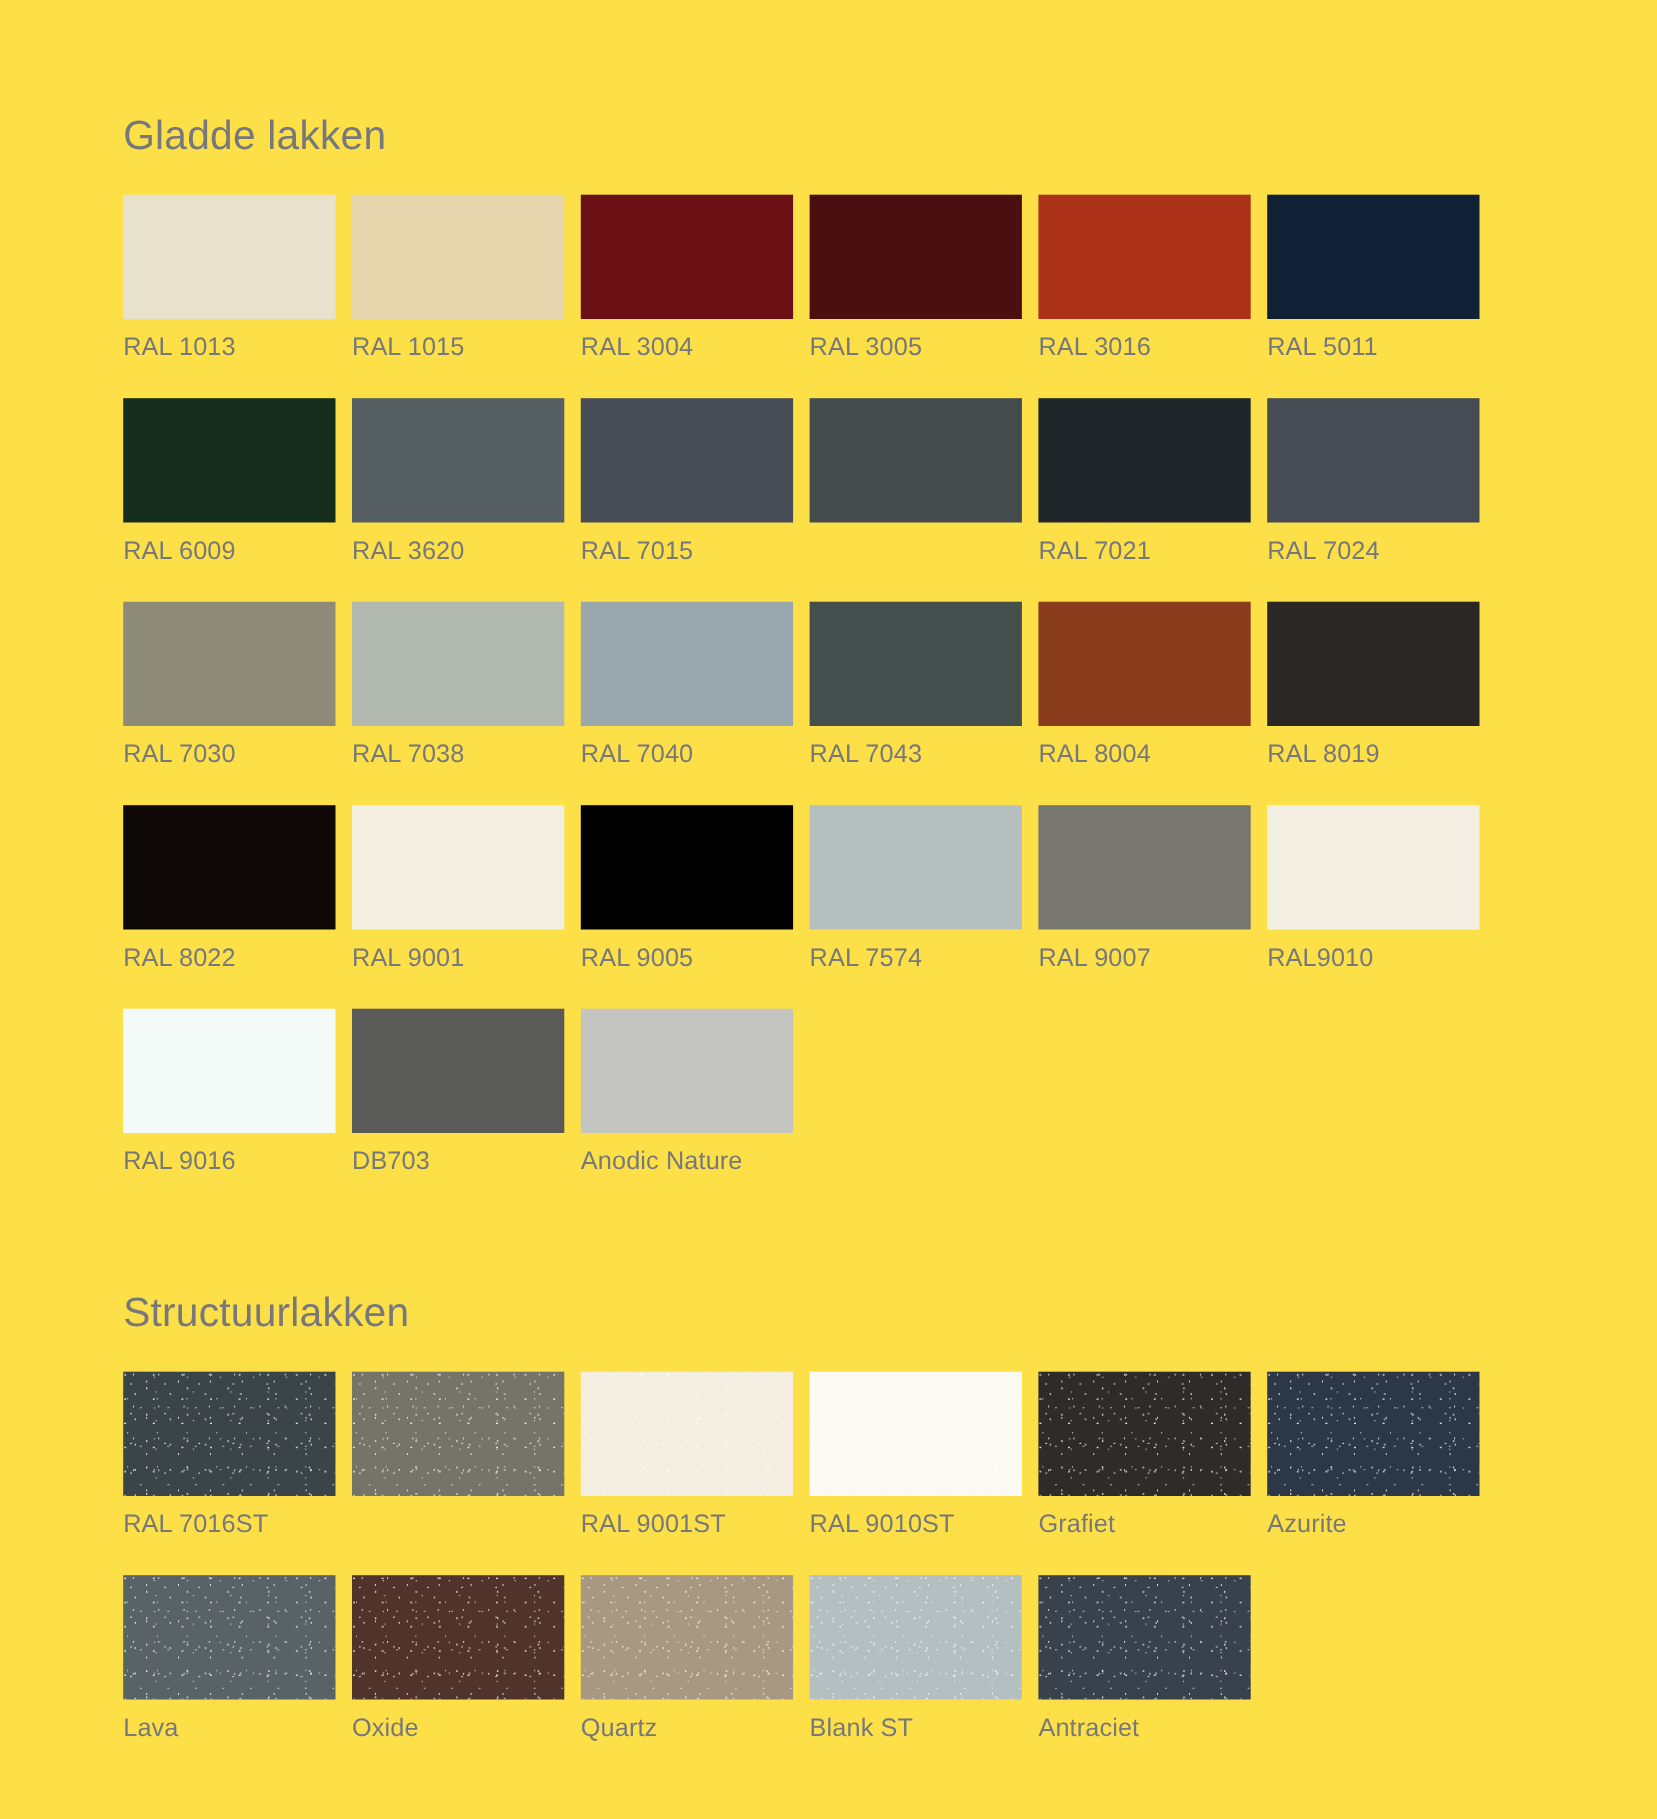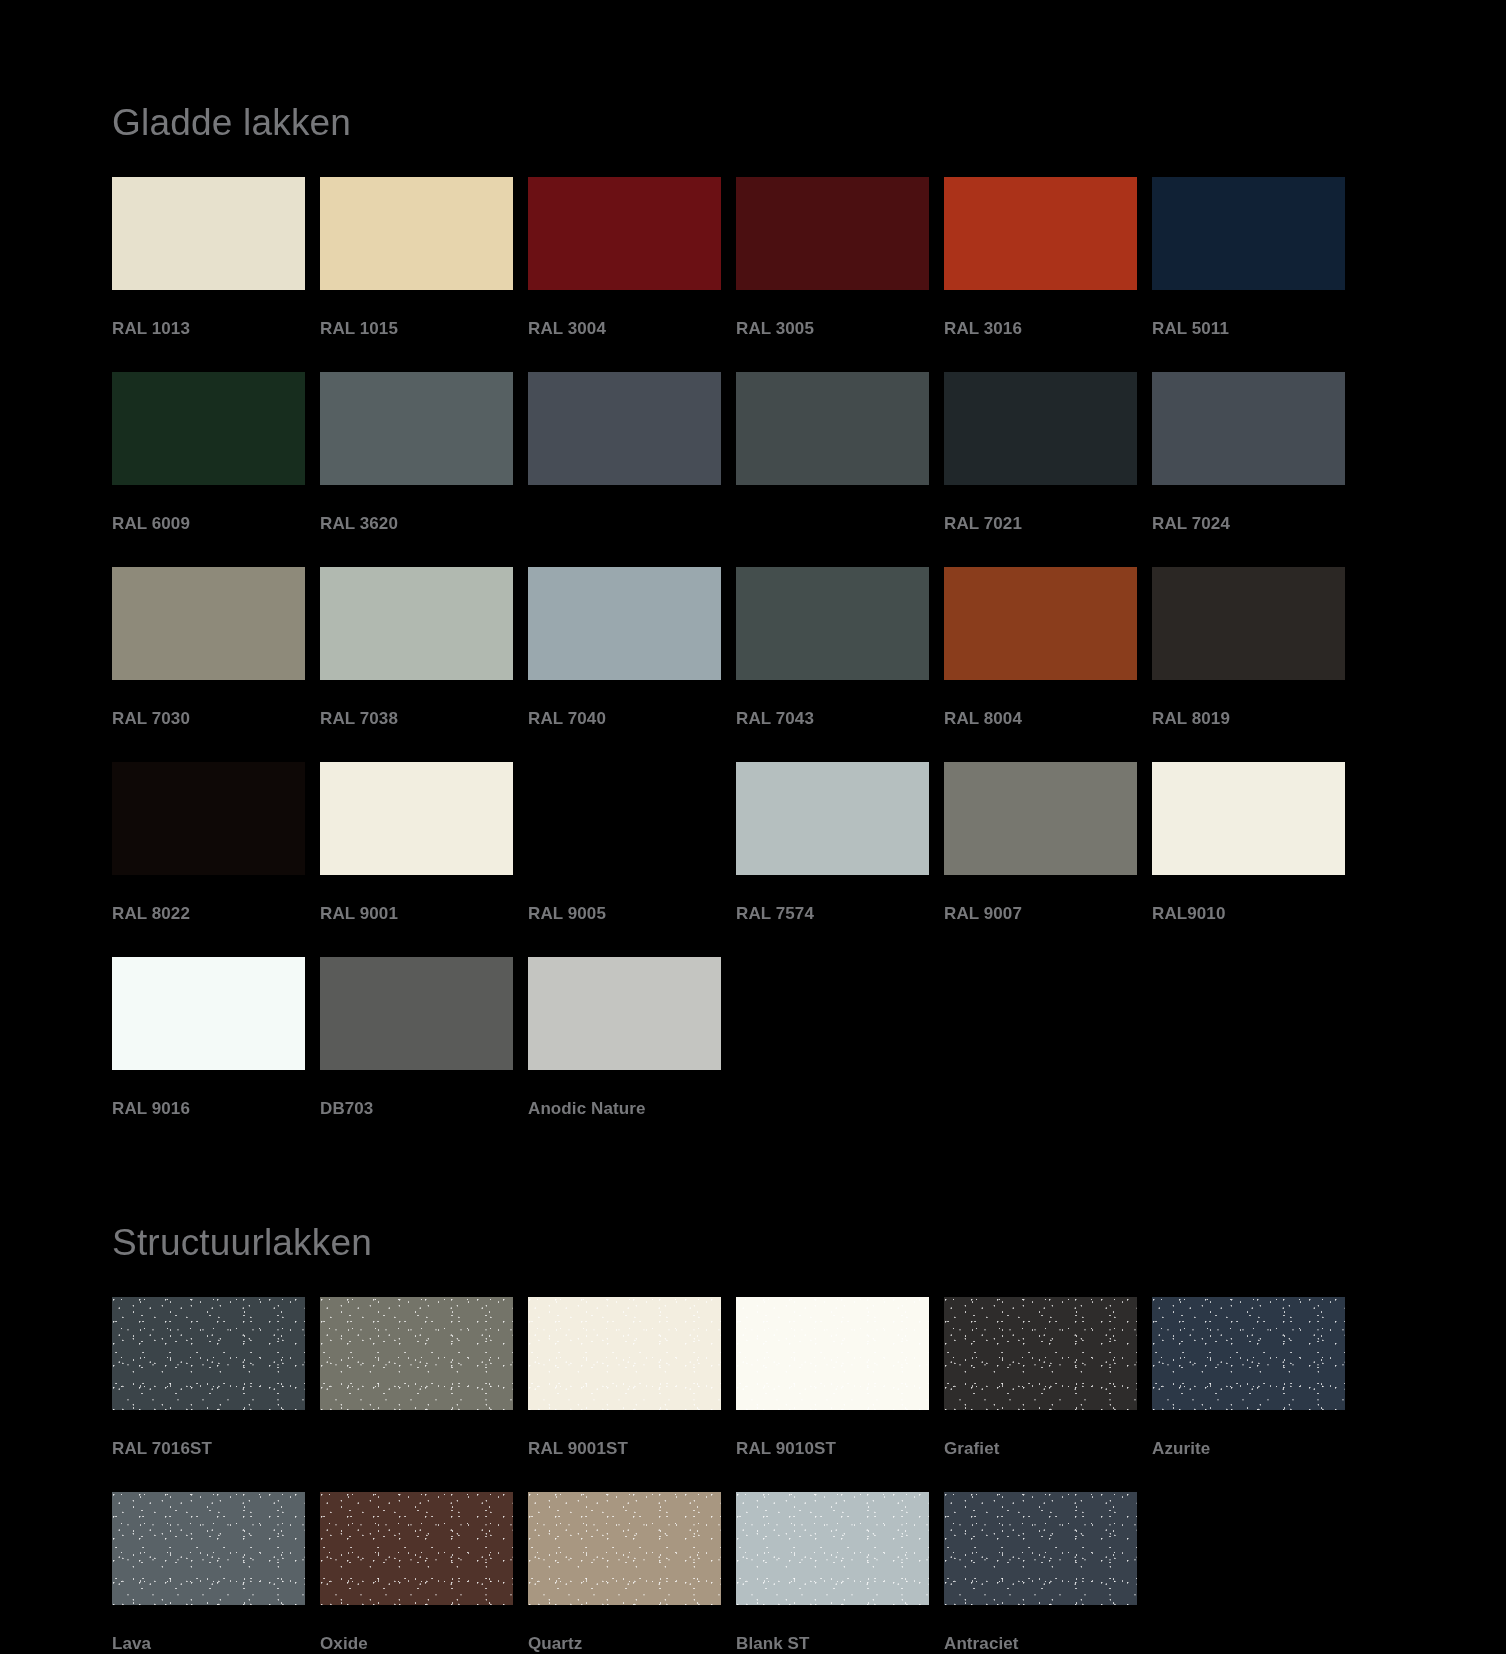--- a/index.html
+++ b/index.html
@@ -10,21 +10,21 @@
   body {
     width: 1506px;
     height: 1654px;
     font-family: "Liberation Sans", sans-serif;
     -webkit-font-smoothing: antialiased;
   }
   .page {
     position: relative;
     width: 1506px;
     height: 1654px;
-    background: #000000;
+    background: #fde047;
     box-sizing: border-box;
     padding: 0 0 0 112px;
     overflow: hidden;
   }
   .section-title {
     font-size: 37px;
     font-weight: 300;
     color: #77787b;
     letter-spacing: 0.2px;
     line-height: 1;
@@ -64,26 +64,26 @@
       radial-gradient(circle at 73% 27%, rgba(255,255,255,0.8) 0.5px, transparent 0.9px),
       radial-gradient(circle at 88% 71%, rgba(255,255,255,0.7) 0.6px, transparent 0.9px),
       radial-gradient(circle at 15% 79%, rgba(255,255,255,0.75) 0.5px, transparent 0.9px),
       radial-gradient(circle at 34% 88%, rgba(255,255,255,0.7) 0.6px, transparent 0.9px),
       radial-gradient(circle at 64% 94%, rgba(255,255,255,0.65) 0.5px, transparent 0.9px),
       radial-gradient(circle at 95% 18%, rgba(255,255,255,0.7) 0.5px, transparent 0.9px);
     background-size: 26px 22px, 31px 27px, 23px 29px, 37px 24px, 29px 33px,
                      34px 26px, 27px 31px, 32px 23px, 25px 35px, 30px 28px;
   }
   .swatch-label {
-    font-size: 17px;
-    font-weight: 700;
+    font-size: 23px;
+    font-weight: 400;
     color: #77787b;
     letter-spacing: 0.1px;
     line-height: 1;
-    padding-top: 30px;
+    padding-top: 14px;
     padding-bottom: 35px;
     white-space: nowrap;
   }
 </style>
 </head>
 <body>
 
 <div class="page">
 
   <h2 class="section-title" id="section-smooth-title">Gladde lakken</h2>
@@ -116,20 +116,21 @@
       <div class="swatch-cell">
         <div class="swatch-chip" style="background-color: rgb(23, 45, 30);"></div>
         <div class="swatch-label">RAL 6009</div>
       </div>
       <div class="swatch-cell">
         <div class="swatch-chip" style="background-color: rgb(86, 96, 98);"></div>
         <div class="swatch-label">RAL 3620</div>
       </div>
       <div class="swatch-cell">
         <div class="swatch-chip" style="background-color: rgb(71, 77, 86);"></div>
+        <div class="swatch-label">RAL 7015</div>
       </div>
       <div class="swatch-cell">
         <div class="swatch-chip" style="background-color: rgb(67, 75, 76);"></div>
       </div>
       <div class="swatch-cell">
         <div class="swatch-chip" style="background-color: rgb(32, 39, 42);"></div>
         <div class="swatch-label">RAL 7021</div>
       </div>
       <div class="swatch-cell">
         <div class="swatch-chip" style="background-color: rgb(69, 76, 84);"></div>

